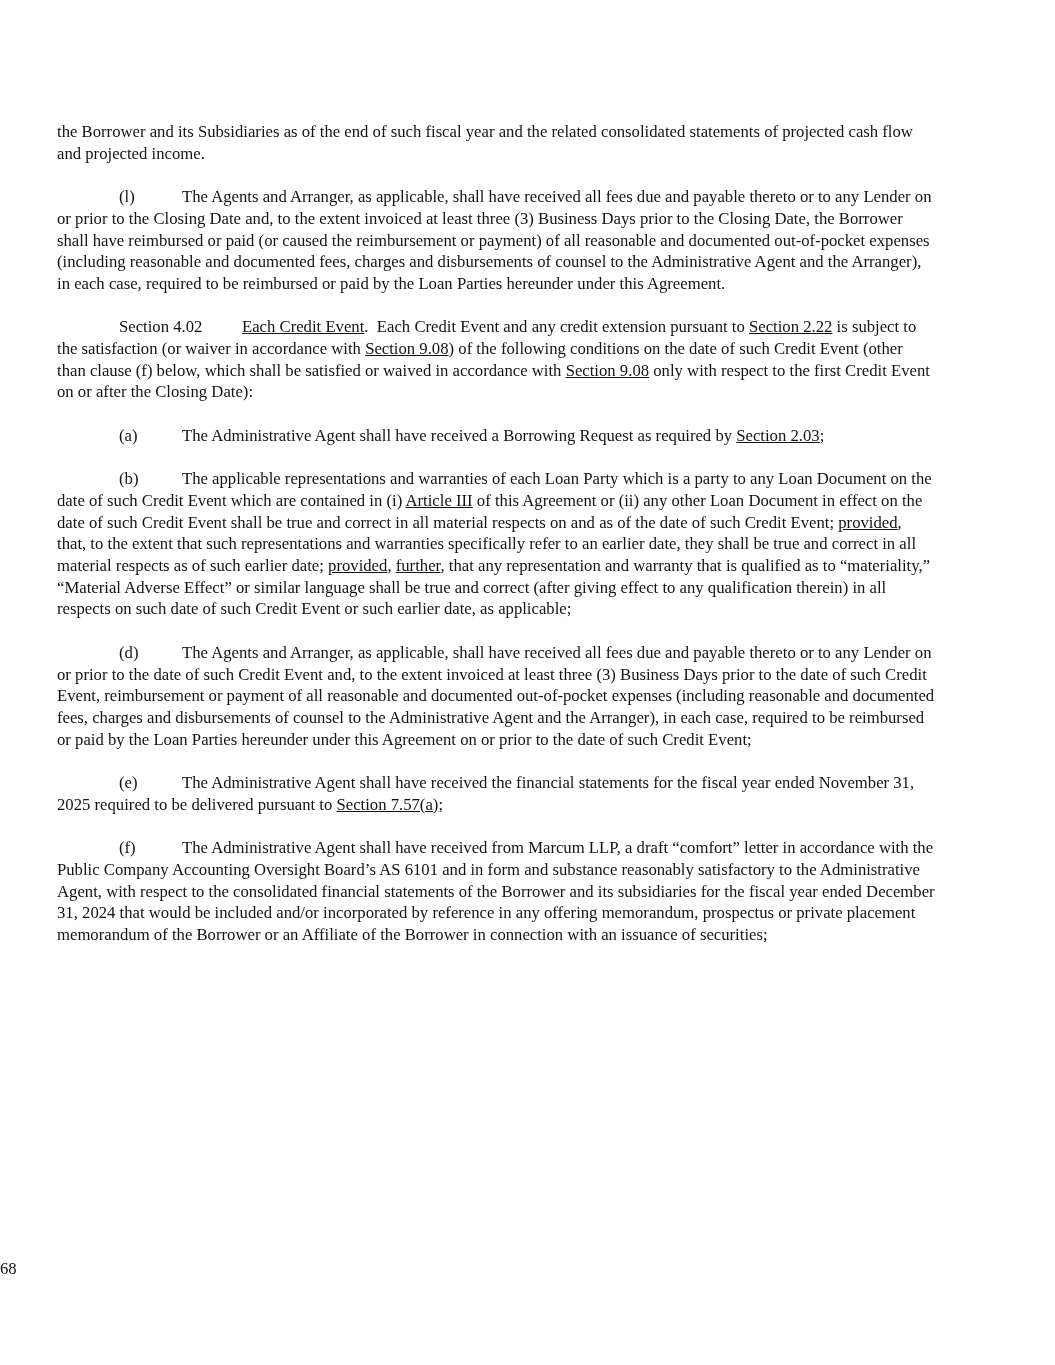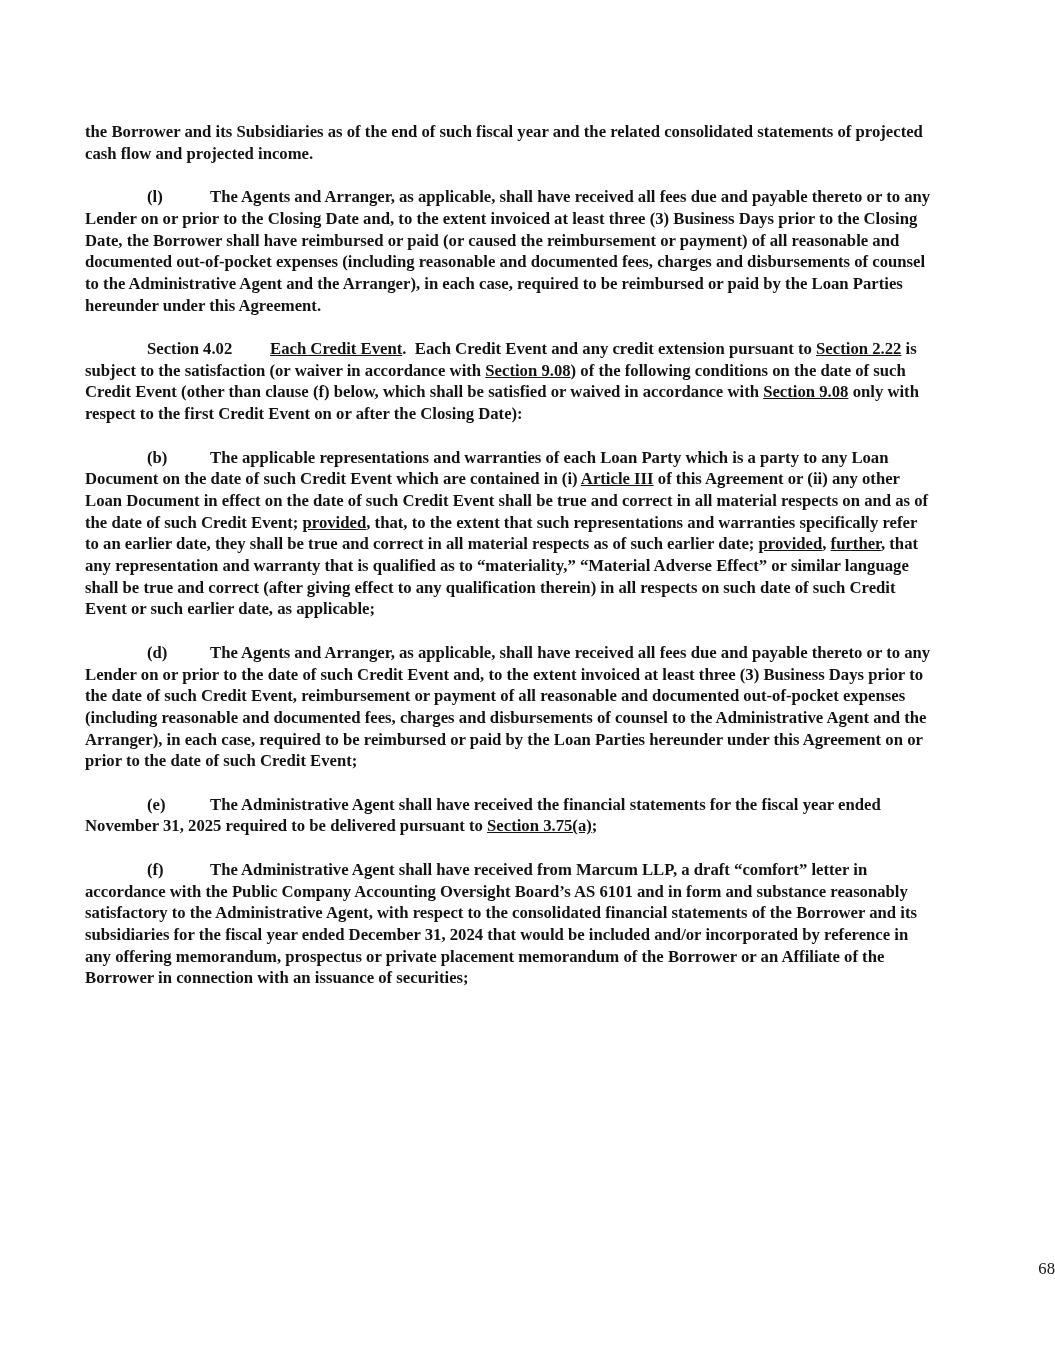--- a/index.html
+++ b/index.html
@@ -13,22 +13,21 @@
     width: 1055px;
     height: 1365px;
     background: #ffffff;
     color: #131313;
     font-family: "Liberation Serif", "DejaVu Serif", serif;
     font-size: 16.7px;
     line-height: 21.7px;
     overflow: hidden;
   }
   .content {
-    padding: 121px 120px 0 85px;
-    font-weight: bold;
+    padding: 121px 120px 0 57px;
   }
   .para {
     margin: 0 0 21.7px 0;
     text-align: left;
   }
   .indent {
     text-indent: 62px;
   }
   .plabel {
     display: inline-block;
@@ -36,41 +35,42 @@
     vertical-align: baseline;
   }
   .w-letter { width: 63px; }
   .w-section { width: 123px; }
   .u { text-decoration: underline; margin-top: 16px; }
   .page-number {
     position: absolute;
     top: 1258px;
     left: 0;
     width: 100%;
-    text-align: right;
+    text-align: left;
   }
 </style>
 </head>
 <body>
 
 <div class="page">
   <div class="content">
 
     <p class="para"><span>the Borrower and its Subsidiaries as of the end of such fiscal year and the related consolidated statements of projected cash flow and projected income.</span></p>
 
     <p class="para indent"><span class="plabel w-letter">(l)</span><span>The Agents and Arranger, as applicable, shall have received all fees due and payable thereto or to any Lender on or prior to the Closing Date and, to the extent invoiced at least three (3) Business Days prior to the Closing Date, the Borrower shall have reimbursed or paid (or caused the reimbursement or payment) of all reasonable and documented out-of-pocket expenses (including reasonable and documented fees, charges and disbursements of counsel to the Administrative Agent and the Arranger), in each case, required to be reimbursed or paid by the Loan Parties hereunder under this Agreement.</span></p>
 
     <p class="para indent"><span class="plabel w-section">Section 4.02</span><span class="u">Each Credit Event</span><span>.&nbsp; Each Credit Event and any credit extension pursuant to </span><span class="u">Section 2.22</span><span> is subject to the satisfaction (or waiver in accordance with </span><span class="u">Section 9.08</span><span>) of the following conditions on the date of such Credit Event (other than clause (f) below, which shall be satisfied or waived in accordance with </span><span class="u">Section 9.08</span><span> only with respect to the first Credit Event on or after the Closing Date):</span></p>
 
+    <p class="para indent"><span class="plabel w-letter">(a)</span><span>The Administrative Agent shall have received a Borrowing Request as required by </span><span class="u">Section 2.03</span><span>;</span></p>
 
     <p class="para indent"><span class="plabel w-letter">(b)</span><span>The applicable representations and warranties of each Loan Party which is a party to any Loan Document on the date of such Credit Event which are contained in (i) </span><span class="u">Article III</span><span> of this Agreement or (ii) any other Loan Document in effect on the date of such Credit Event shall be true and correct in all material respects on and as of the date of such Credit Event; </span><span class="u">provided</span><span>, that, to the extent that such representations and warranties specifically refer to an earlier date, they shall be true and correct in all material respects as of such earlier date; </span><span class="u">provided</span><span>, </span><span class="u">further</span><span>, that any representation and warranty that is qualified as to “materiality,” “Material Adverse Effect” or similar language shall be true and correct (after giving effect to any qualification therein) in all respects on such date of such Credit Event or such earlier date, as applicable;</span></p>
 
 
     <p class="para indent"><span class="plabel w-letter">(d)</span><span>The Agents and Arranger, as applicable, shall have received all fees due and payable thereto or to any Lender on or prior to the date of such Credit Event and, to the extent invoiced at least three (3) Business Days prior to the date of such Credit Event, reimbursement or payment of all reasonable and documented out-of-pocket expenses (including reasonable and documented fees, charges and disbursements of counsel to the Administrative Agent and the Arranger), in each case, required to be reimbursed or paid by the Loan Parties hereunder under this Agreement on or prior to the date of such Credit Event;</span></p>
 
-    <p class="para indent"><span class="plabel w-letter">(e)</span><span>The Administrative Agent shall have received the financial statements for the fiscal year ended November 31, 2025 required to be delivered pursuant to </span><span class="u">Section 3.75(a)</span><span>;</span></p>
+    <p class="para indent"><span class="plabel w-letter">(e)</span><span>The Administrative Agent shall have received the financial statements for the fiscal year ended November 31, 2025 required to be delivered pursuant to </span><span class="u">Section 7.57(a)</span><span>;</span></p>
 
     <p class="para indent"><span class="plabel w-letter">(f)</span><span>The Administrative Agent shall have received from Marcum LLP, a draft “comfort” letter in accordance with the Public Company Accounting Oversight Board’s AS 6101 and in form and substance reasonably satisfactory to the Administrative Agent, with respect to the consolidated financial statements of the Borrower and its subsidiaries for the fiscal year ended December 31, 2024 that would be included and/or incorporated by reference in any offering memorandum, prospectus or private placement memorandum of the Borrower or an Affiliate of the Borrower in connection with an issuance of securities;</span></p>
 
   </div>
 
   <div class="page-number">68</div>
 </div>
 
 </body></html>

